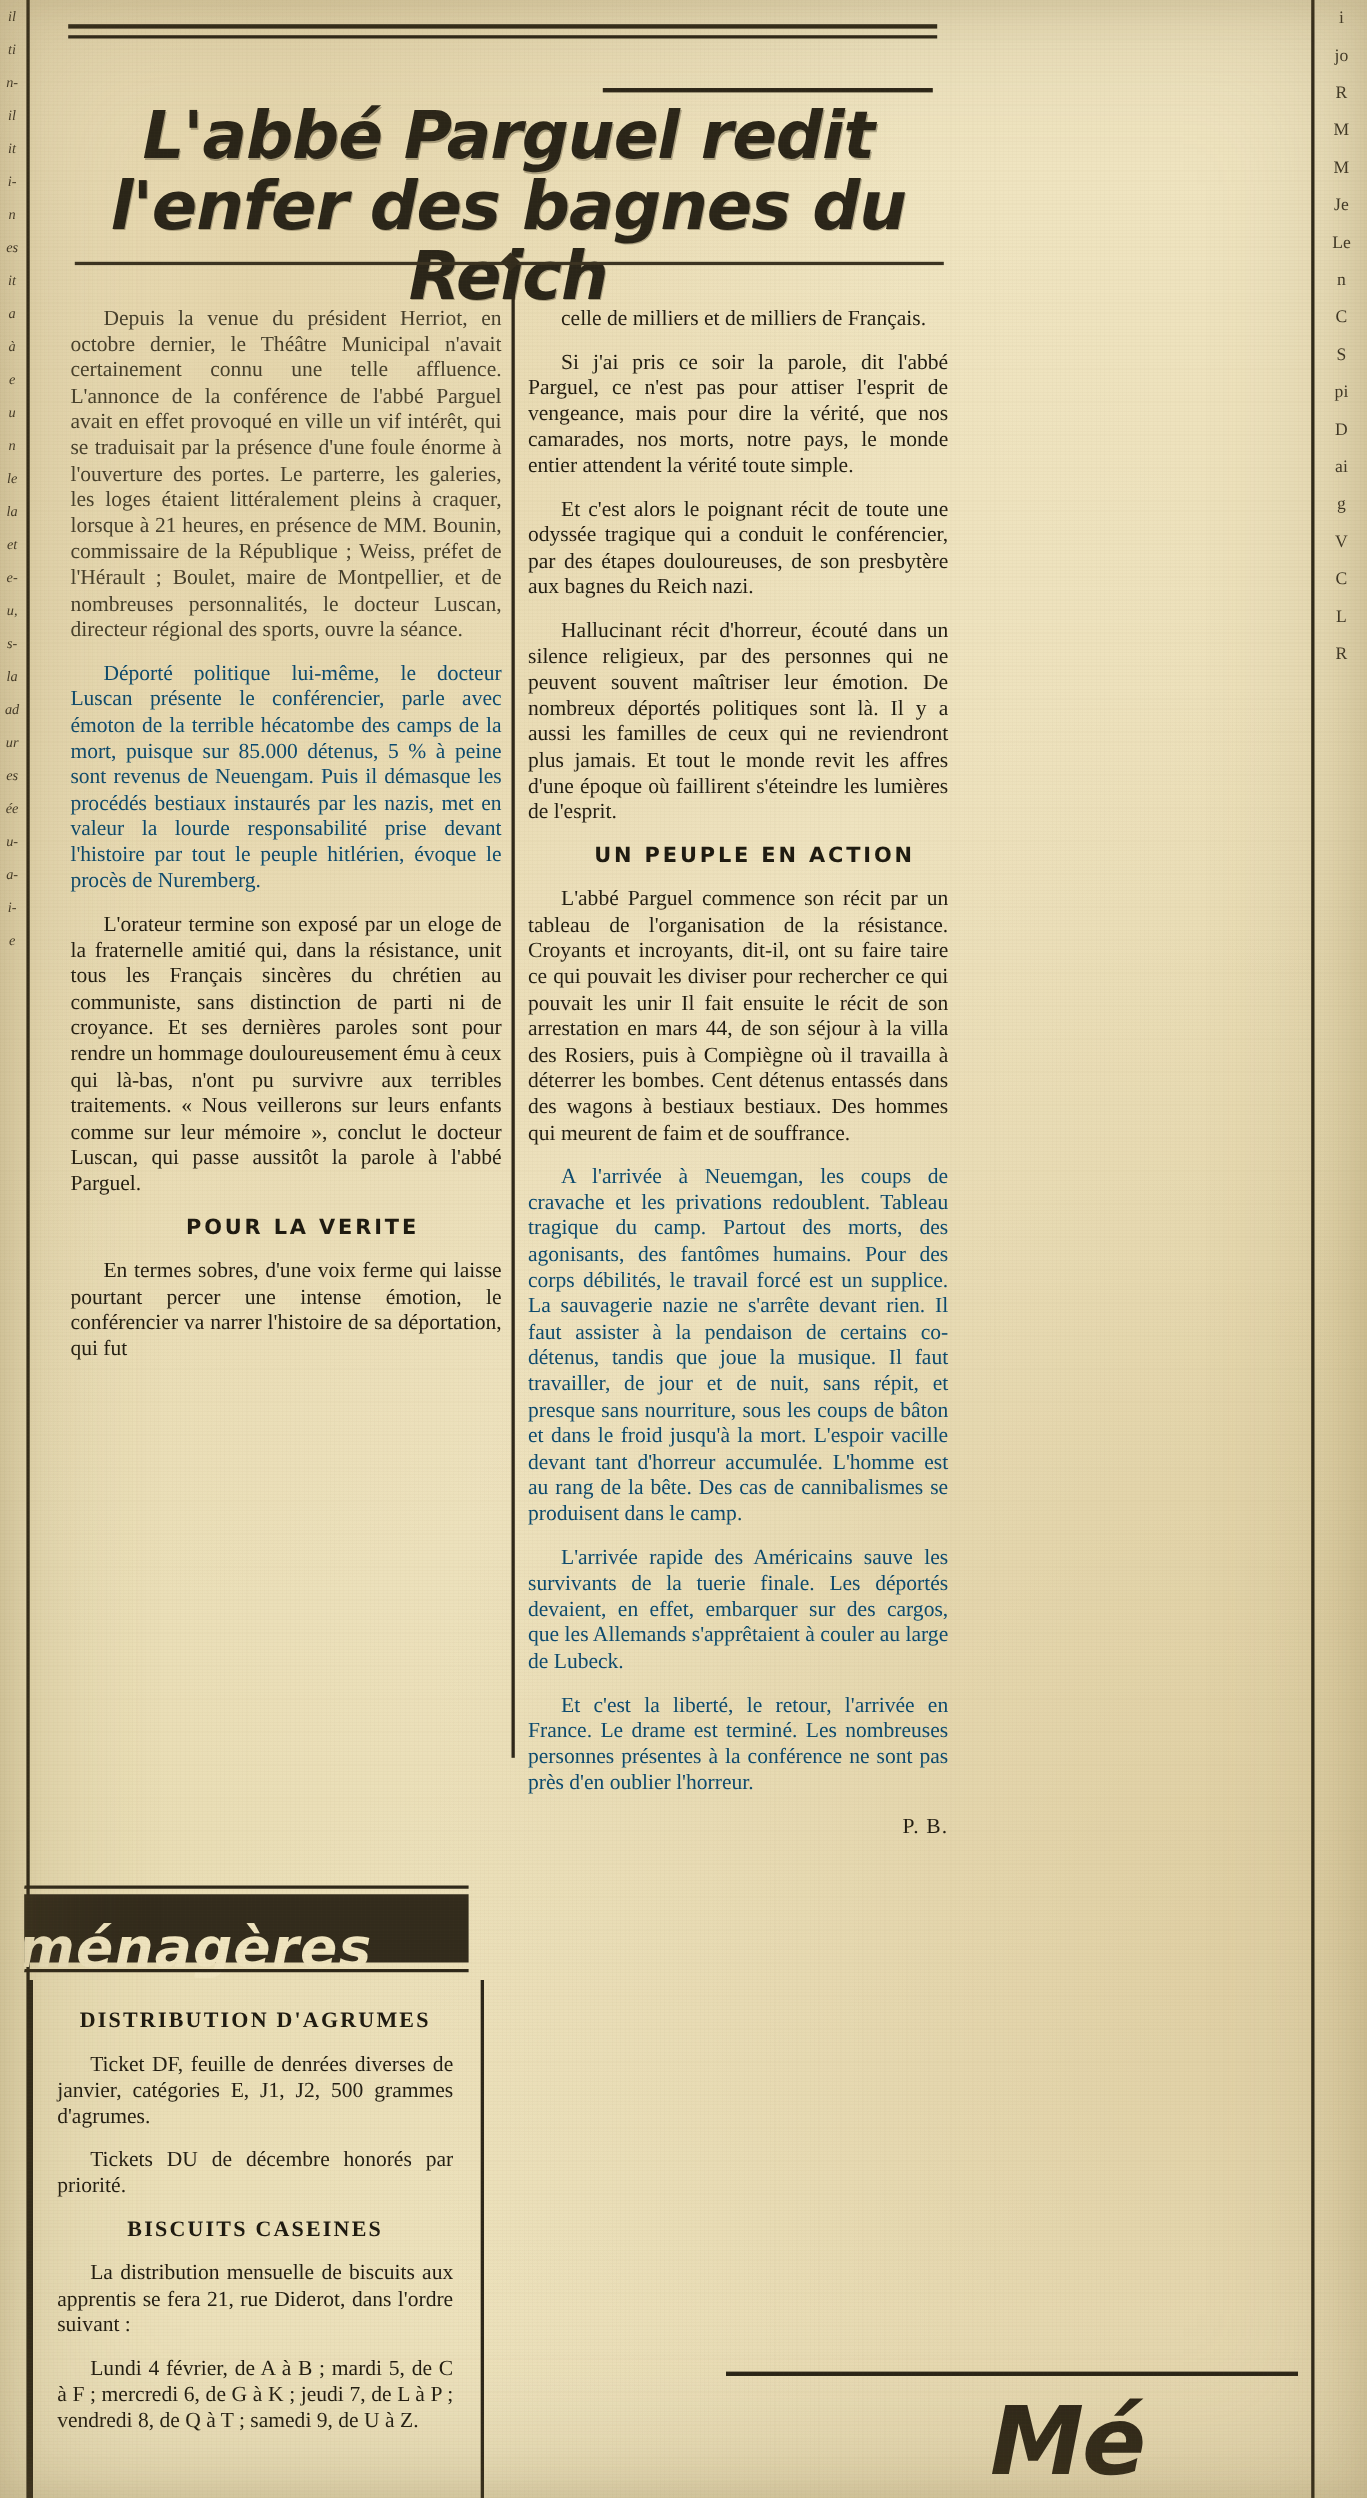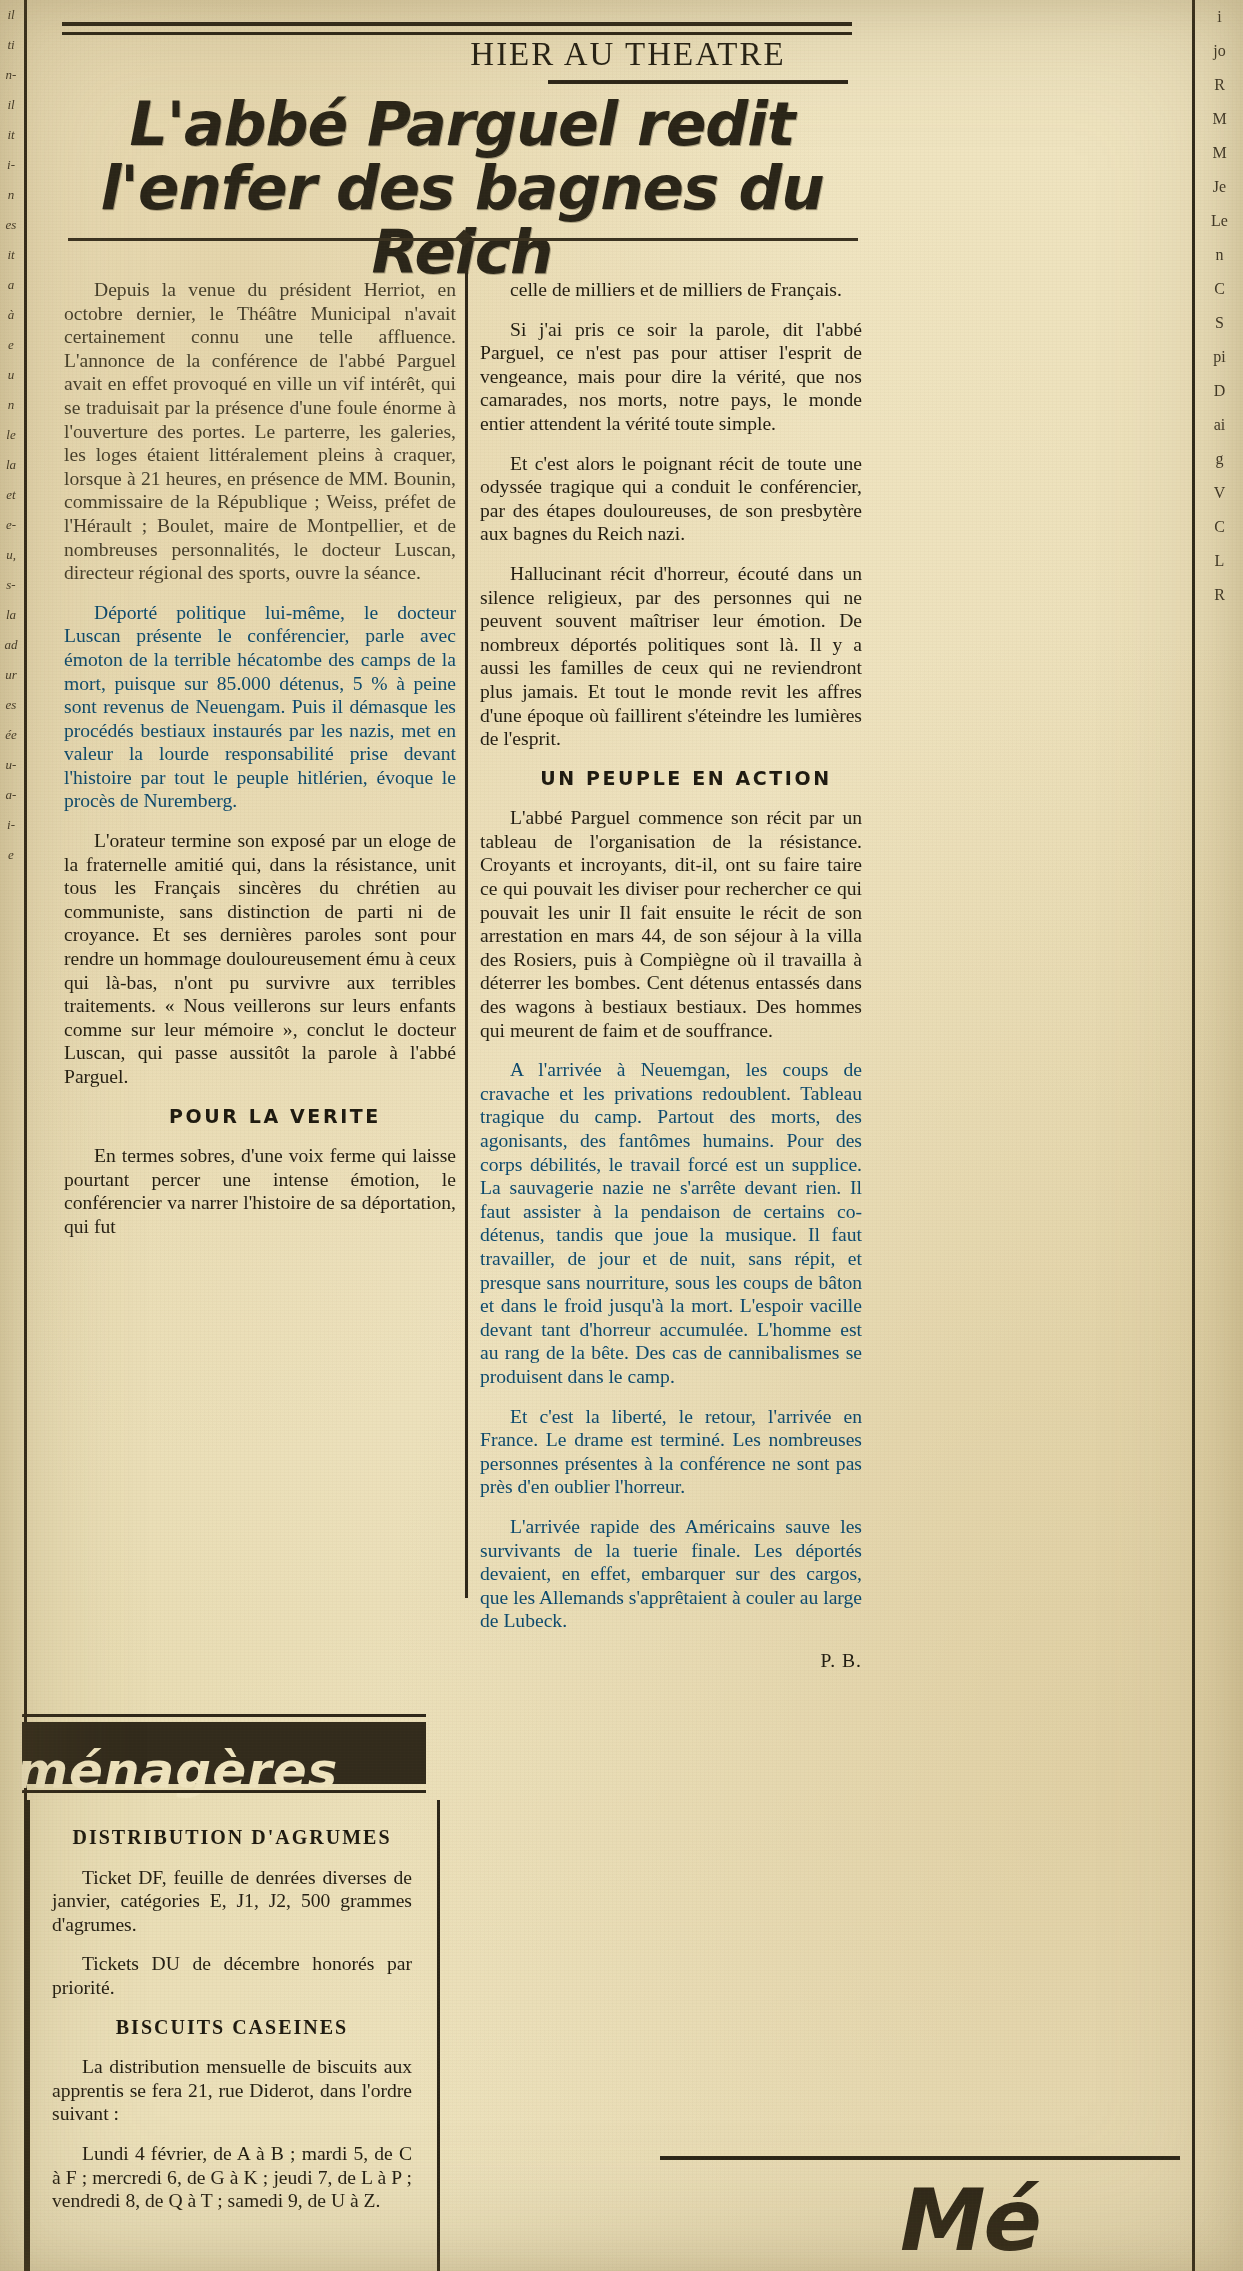--- a/index.html
+++ b/index.html
@@ -204,21 +204,20 @@
     <div>i-</div>
     <div>e</div>
   </div>
 <div class="vrule" style="left:24px;top:0;width:3px;height:2271px;"></div>
 
 <div id="article">
 
   <div class="toprule1"></div>
   <div class="toprule2"></div>
 
-  <div class="kicker">HIER AU THEATRE</div>
   <div class="kickerrule"></div>
 
   <div class="headline">
     <span>L'abbé Parguel redit</span>
     <span class="l2">l'enfer des bagnes du Reich</span>
   </div>
 
   <div class="diamondrule"></div>
   <div class="diamond"></div>
 
@@ -232,22 +231,22 @@
       <p>En termes sobres, d'une voix ferme qui laisse pourtant percer une intense émotion, le conférencier va narrer l'histoire de sa déportation, qui fut</p>
     </div>
   <div class="col" id="col2">
       <p>celle de milliers et de milliers de Français.</p>
       <p>Si j'ai pris ce soir la parole, dit l'abbé Parguel, ce n'est pas pour attiser l'esprit de vengeance, mais pour dire la vérité, que nos camarades, nos morts, notre pays, le monde entier attendent la vérité toute simple.</p>
       <p>Et c'est alors le poignant récit de toute une odyssée tragique qui a conduit le conférencier, par des étapes douloureuses, de son presbytère aux bagnes du Reich nazi.</p>
       <p>Hallucinant récit d'horreur, écouté dans un silence religieux, par des personnes qui ne peuvent souvent maîtriser leur émotion. De nombreux déportés politiques sont là. Il y a aussi les familles de ceux qui ne reviendront plus jamais. Et tout le monde revit les affres d'une époque où faillirent s'éteindre les lumières de l'esprit.</p>
       <p class="subhead">UN PEUPLE EN ACTION</p>
       <p>L'abbé Parguel commence son récit par un tableau de l'organisation de la résistance. Croyants et incroyants, dit-il, ont su faire taire ce qui pouvait les diviser pour rechercher ce qui pouvait les unir Il fait ensuite le récit de son arrestation en mars 44, de son séjour à la villa des Rosiers, puis à Compiègne où il travailla à déterrer les bombes. Cent détenus entassés dans des wagons à bestiaux bestiaux. Des hommes qui meurent de faim et de souffrance.</p>
       <p class="smudge">A l'arrivée à Neuemgan, les coups de cravache et les privations redoublent. Tableau tragique du camp. Partout des morts, des agonisants, des fantômes humains. Pour des corps débilités, le travail forcé est un supplice. La sauvagerie nazie ne s'arrête devant rien. Il faut assister à la pendaison de certains co-détenus, tandis que joue la musique. Il faut travailler, de jour et de nuit, sans répit, et presque sans nourriture, sous les coups de bâton et dans le froid jusqu'à la mort. L'espoir vacille devant tant d'horreur accumulée. L'homme est au rang de la bête. Des cas de cannibalismes se produisent dans le camp.</p>
+      <p class="smudge">L'arrivée rapide des Américains sauve les survivants de la tuerie finale. Les déportés devaient, en effet, embarquer sur des cargos, que les Allemands s'apprêtaient à couler au large de Lubeck.</p>
       <p class="smudge">Et c'est la liberté, le retour, l'arrivée en France. Le drame est terminé. Les nombreuses personnes présentes à la conférence ne sont pas près d'en oublier l'horreur.</p>
-      <p class="smudge">L'arrivée rapide des Américains sauve les survivants de la tuerie finale. Les déportés devaient, en effet, embarquer sur des cargos, que les Allemands s'apprêtaient à couler au large de Lubeck.</p>
       <p class="sig">P. B.</p>
     </div>
 
 </div>
 
 <div id="banner">
   <div class="hl1"></div>
   <div class="bg"></div>
   <div class="word">ménagères</div>
   <div class="hl2"></div>

